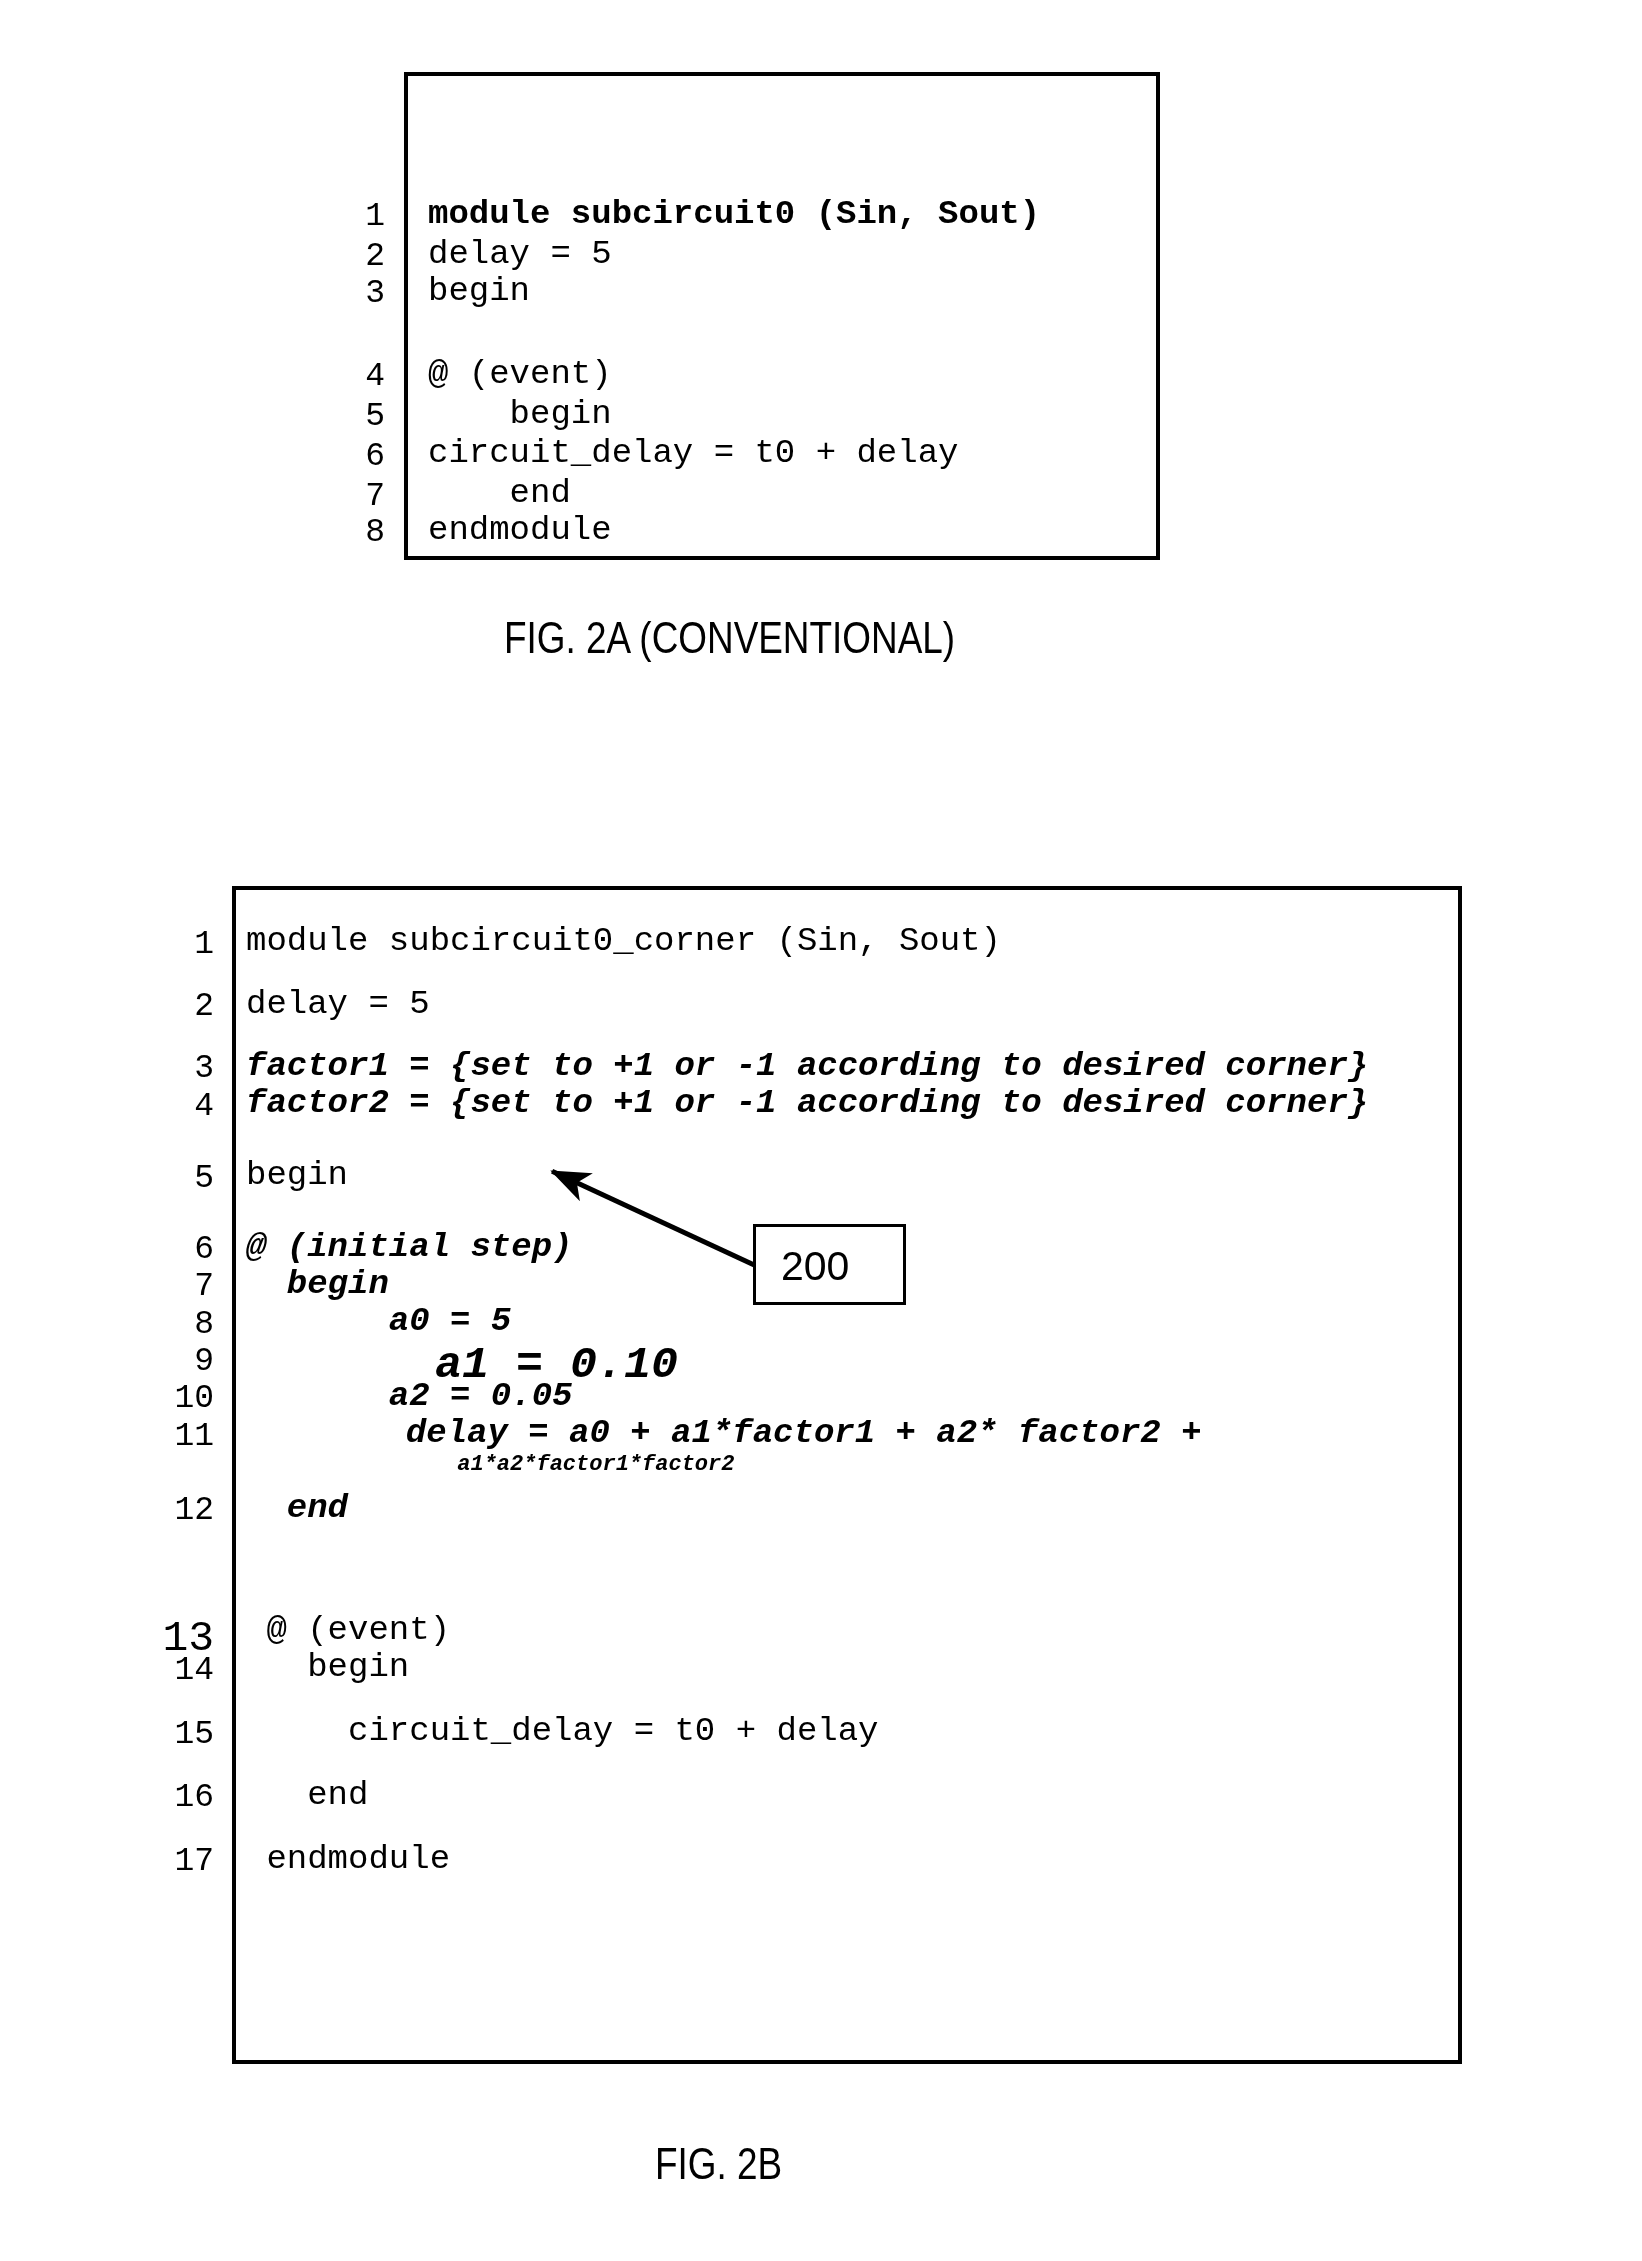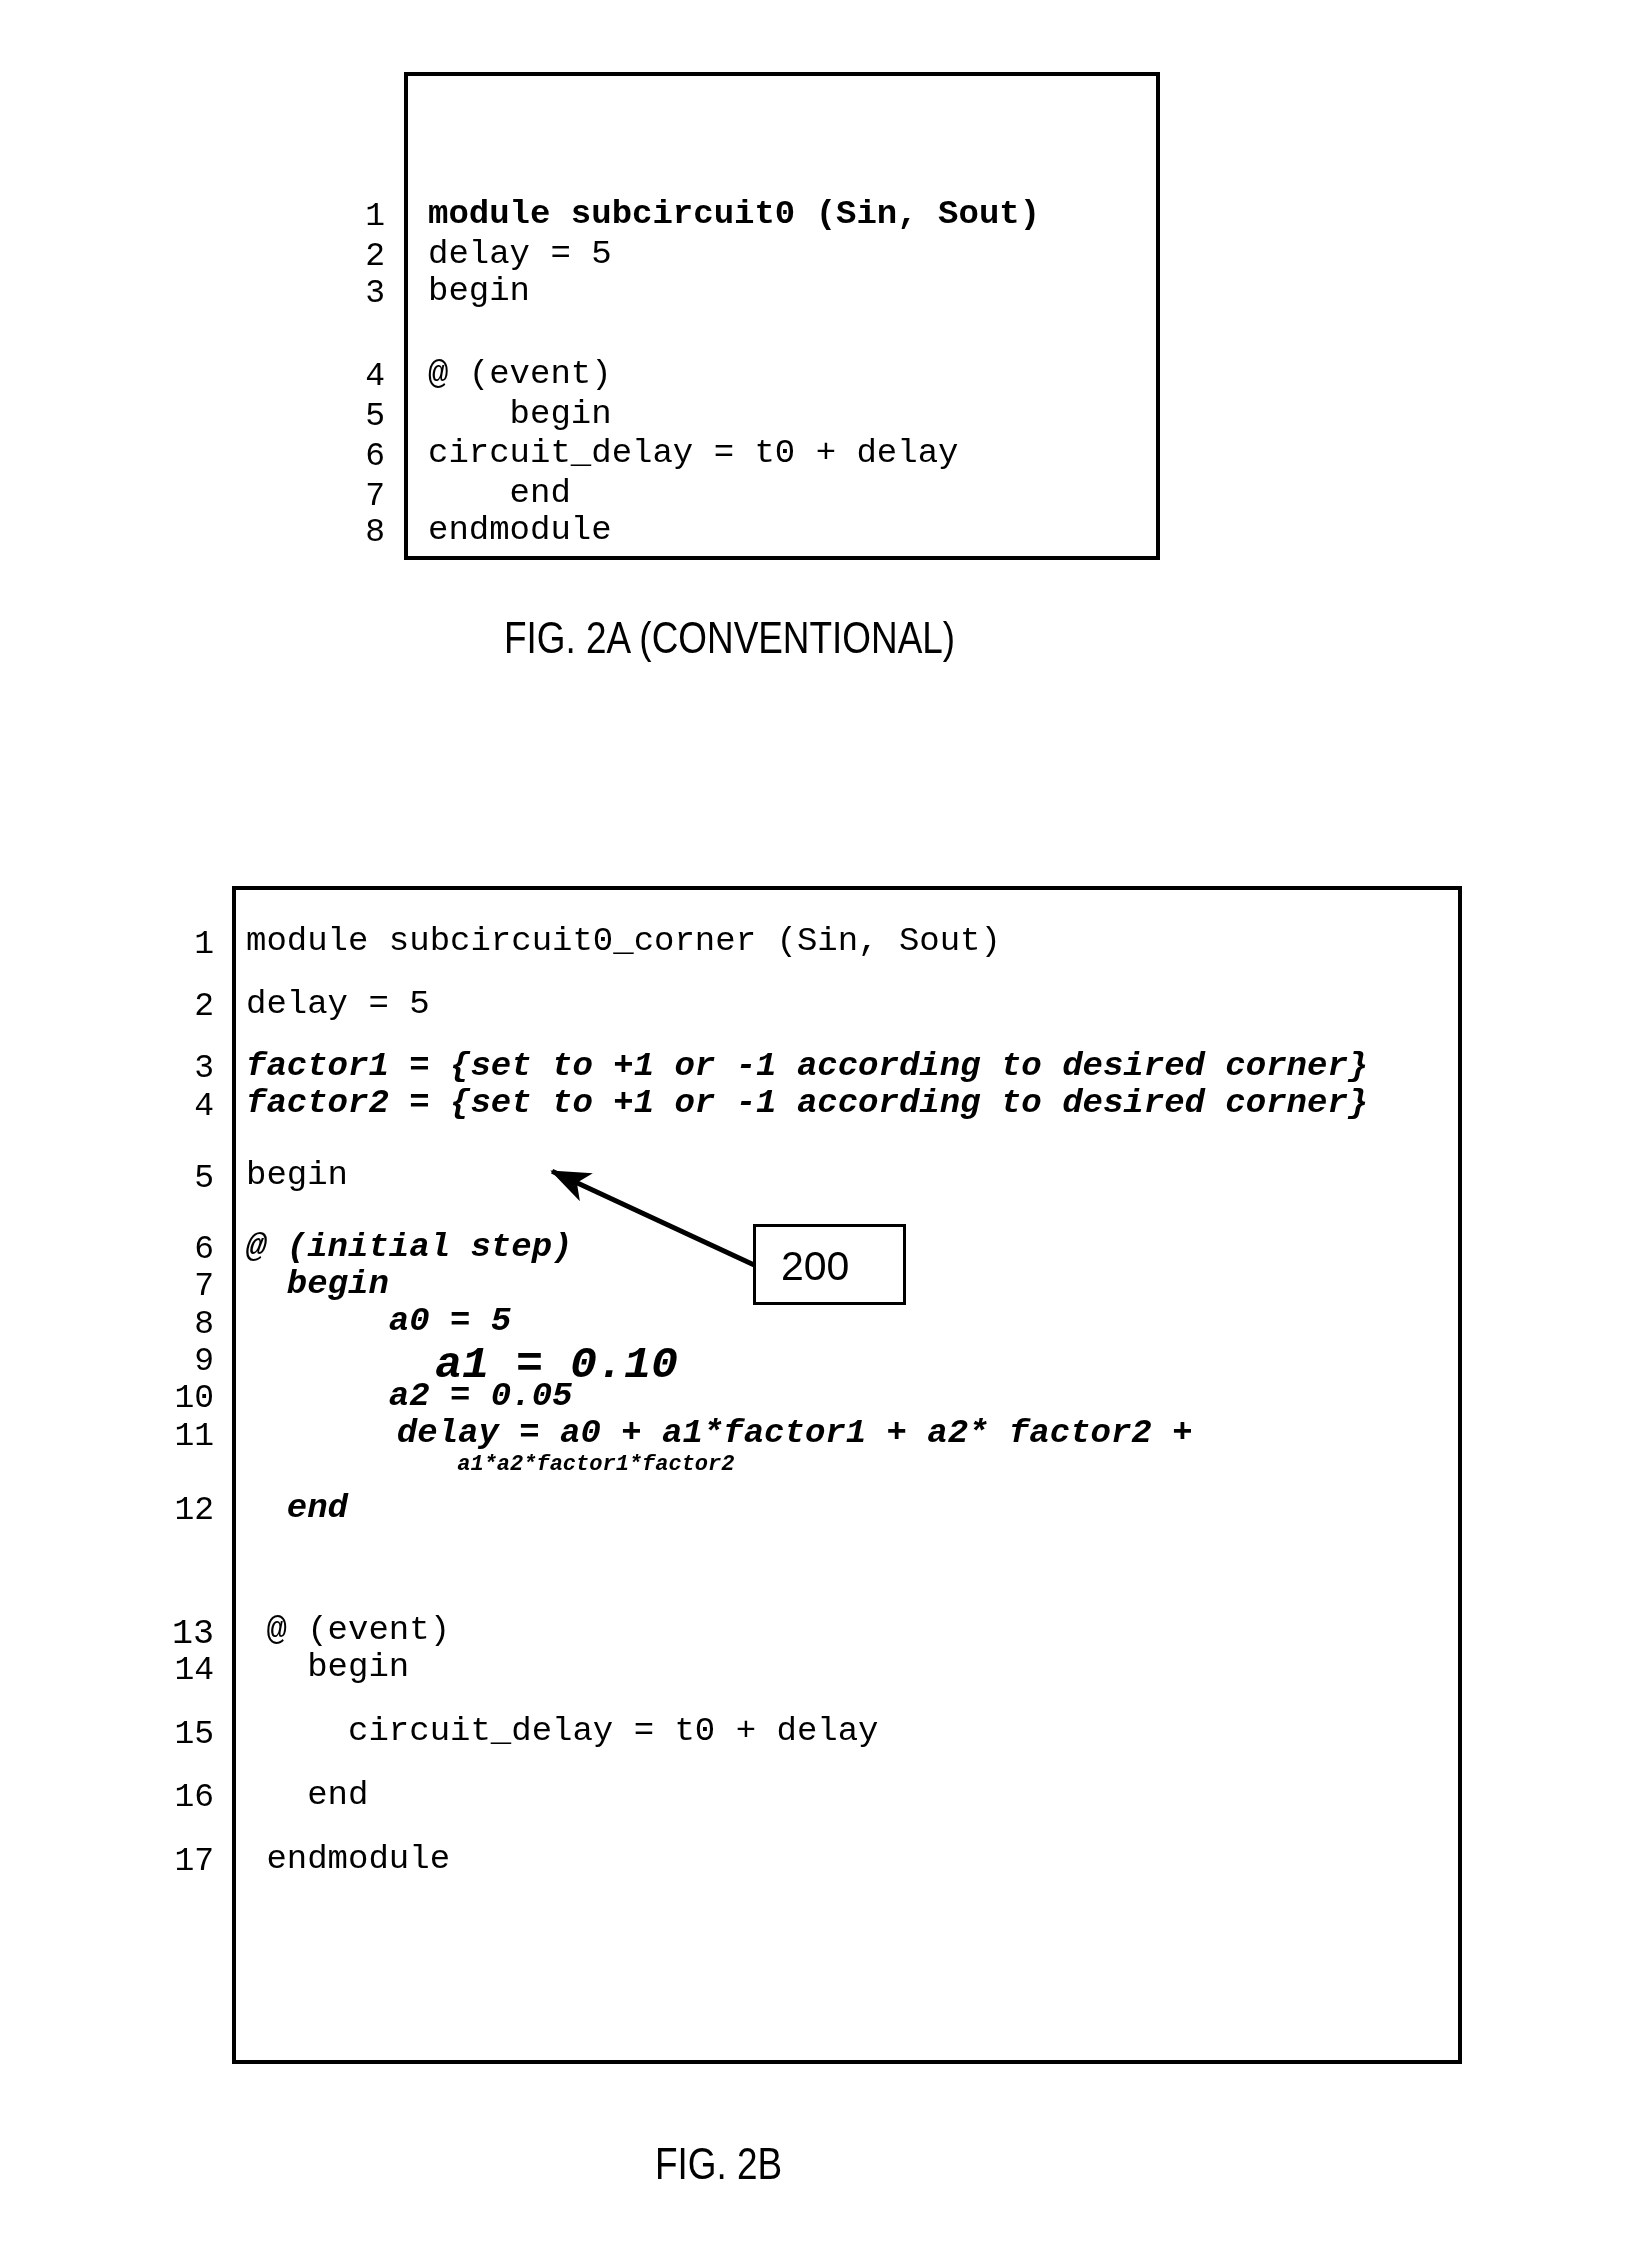--- a/index.html
+++ b/index.html
@@ -162,39 +162,39 @@
   <div class="gutnum" style="top:164px;  right:0; font-size:33px;">3</div>
   <div class="gutnum" style="top:202px;  right:0; font-size:33px;">4</div>
   <div class="gutnum" style="top:274px;  right:0; font-size:33px;">5</div>
   <div class="gutnum" style="top:345px;  right:0; font-size:33px;">6</div>
   <div class="gutnum" style="top:382px;  right:0; font-size:33px;">7</div>
   <div class="gutnum" style="top:420px;  right:0; font-size:33px;">8</div>
   <div class="gutnum" style="top:457px;  right:0; font-size:33px;">9</div>
   <div class="gutnum" style="top:494px;  right:0; font-size:33px;">10</div>
   <div class="gutnum" style="top:532px;  right:0; font-size:33px;">11</div>
   <div class="gutnum" style="top:606px;  right:0; font-size:33px;">12</div>
-  <div class="gutnum" style="top:728px;  right:0; font-size:35px;">13</div>
+  <div class="gutnum" style="top:728px;  right:0; font-size:43px;">13</div>
   <div class="gutnum" style="top:766px;  right:0; font-size:33px;">14</div>
   <div class="gutnum" style="top:830px; right:0; font-size:33px;">15</div>
   <div class="gutnum" style="top:893px; right:0; font-size:33px;">16</div>
   <div class="gutnum" style="top:957px; right:0; font-size:33px;margin-left:48px;">17</div>
 </div>
 
 <div class="code-area" id="fig2b-code">
   <div class="codeline" style="top:36px;   left:0;  font-size:34px;">module subcircuit0_corner (Sin, Sout)</div>
   <div class="codeline" style="top:99px;  left:0;  font-size:34px;">delay = 5</div>
   <div class="codeline em" style="top:161px;  left:0;  font-size:34px;">factor1 = {set to +1 or -1 according to desired corner}</div>
   <div class="codeline em" style="top:198px;  left:0;  font-size:34px;">factor2 = {set to +1 or -1 according to desired corner}</div>
   <div class="codeline" style="top:270px;  left:0;  font-size:34px;">begin</div>
   <div class="codeline em" style="top:342px;  left:0;  font-size:34px;text-align:center;">@ (initial step)</div>
   <div class="codeline em" style="top:379px;  left:0;  font-size:34px;">  begin</div>
   <div class="codeline em" style="top:416px;  left:0;  font-size:34px;">       a0 = 5</div>
   <div class="codeline em" style="top:454px;  left:0;  font-size:45px;text-align:right;">       a1 = 0.10</div>
   <div class="codeline em" style="top:491px;  left:0;  font-size:34px;">       a2 = 0.05</div>
-  <div class="codeline em" style="top:528px;  left:8px;  font-size:34px;">       delay = a0 + a1*factor1 + a2* factor2 +</div>
+  <div class="codeline em" style="top:528px;  left:17px;  font-size:34px;">       delay = a0 + a1*factor1 + a2* factor2 +</div>
   <div class="codeline em" style="top:566px;  left:0;  font-size:22px;font-style:italic;">                a1*a2*factor1*factor2</div>
   <div class="codeline em" style="top:603px;  left:0;  font-size:34px;">  end</div>
   <div class="codeline" style="top:725px;  left:0;  font-size:34px;"> @ (event)</div>
   <div class="codeline" style="top:762px;  left:0;  font-size:34px;">   begin</div>
   <div class="codeline" style="top:826px;  left:0;  font-size:34px;">     circuit_delay = t0 + delay</div>
   <div class="codeline" style="top:890px; left:0;  font-size:34px;">   end</div>
   <div class="codeline" style="top:954px; left:0;  font-size:34px;"> endmodule</div>
 </div>
 
 <svg id="callout-arrow" viewBox="0 0 320 170">

